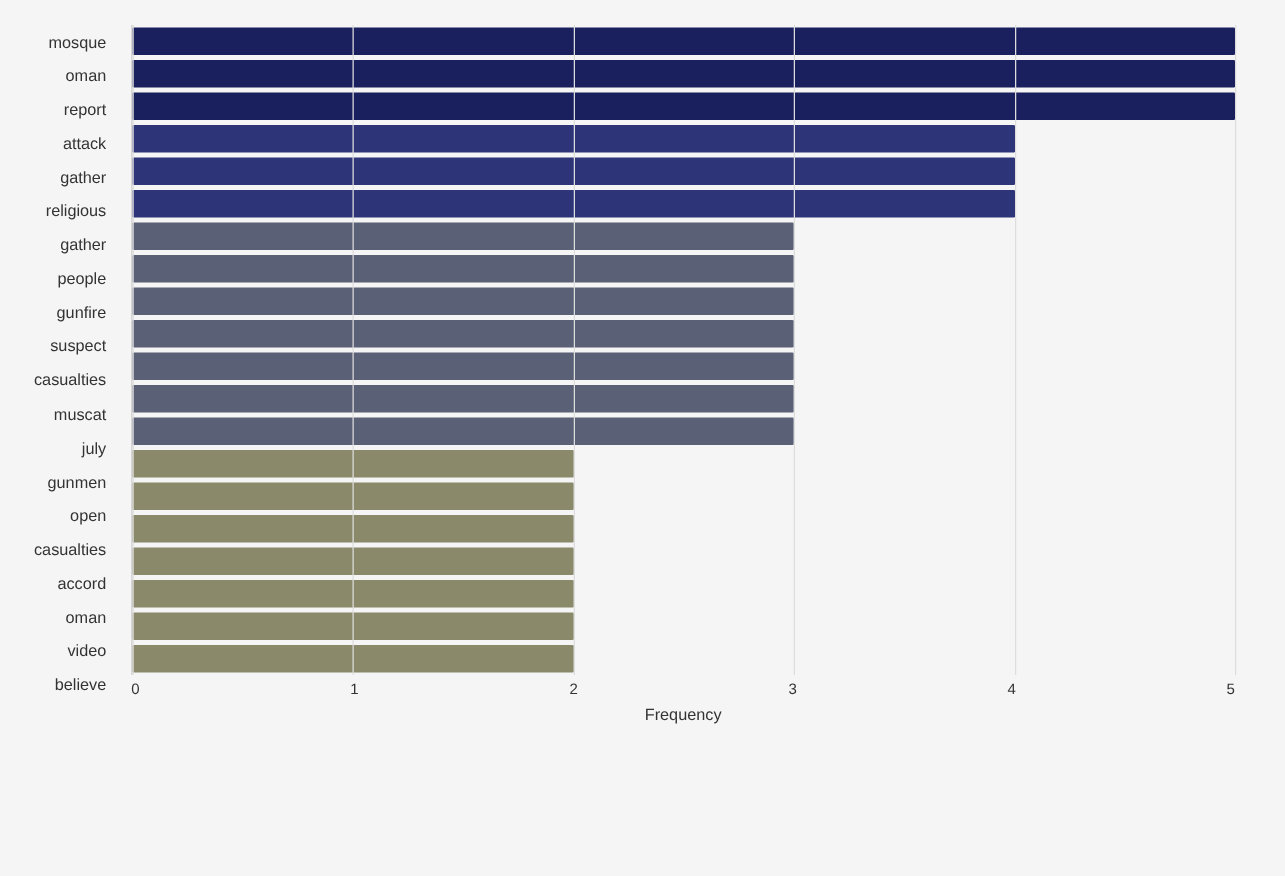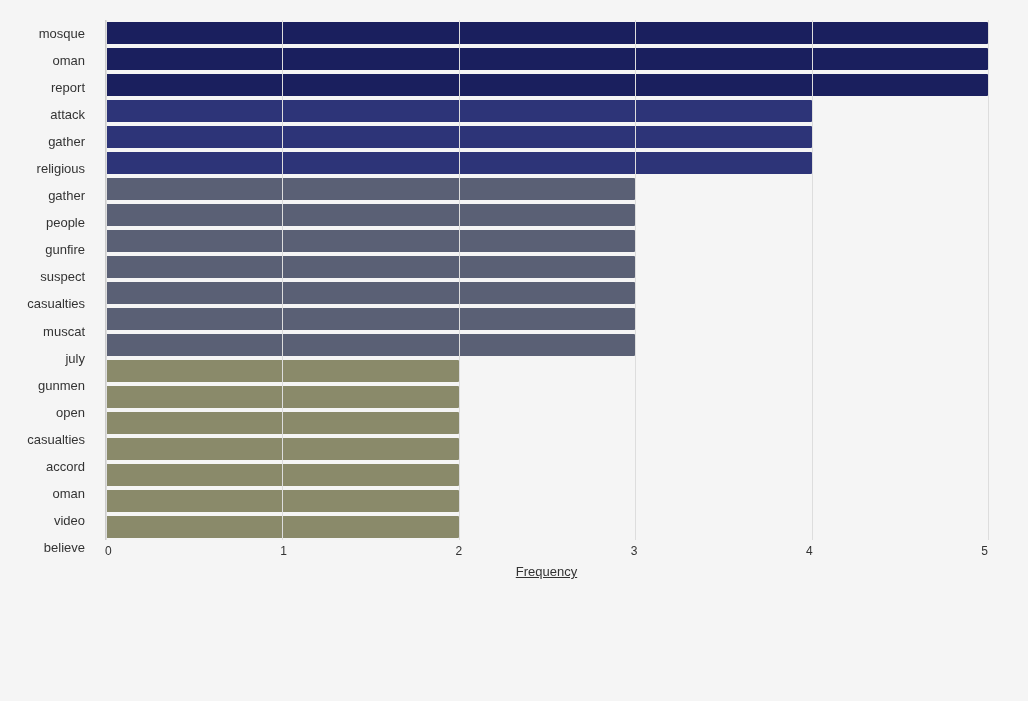--- a/index.html
+++ b/index.html
@@ -95,21 +95,20 @@
     .x-tick {
       font-size: 12px;
       color: #333;
       text-align: center;
     }
     .x-axis-label {
       text-align: center;
       font-size: 13px;
       color: #333;
       margin-top: 6px;
-      text-decoration: underline;
     }
   </style>
 </head>
 <body>
 
 <div class="chart-container">
   <div class="chart-area">
     <div class="y-labels" id="y-labels">
         <div class="y-label">mosque</div>
         <div class="y-label">oman</div>

